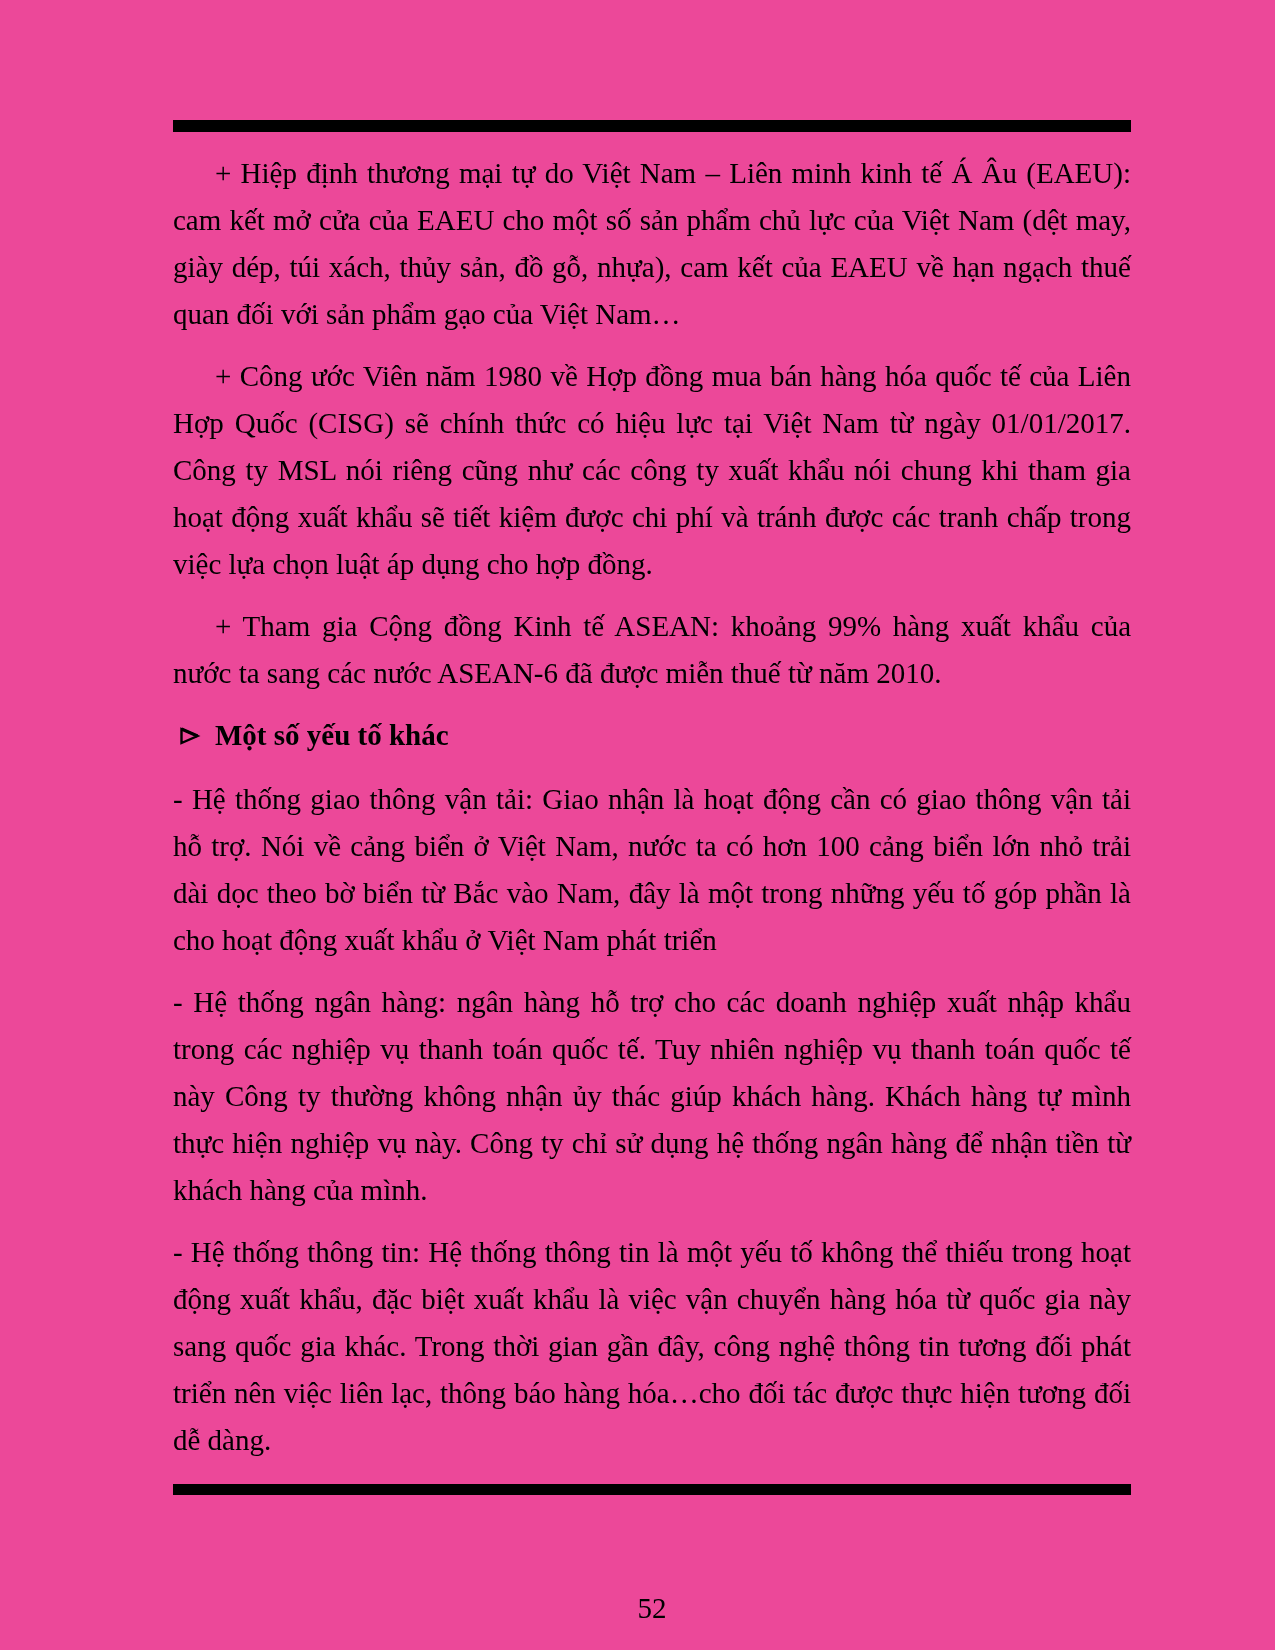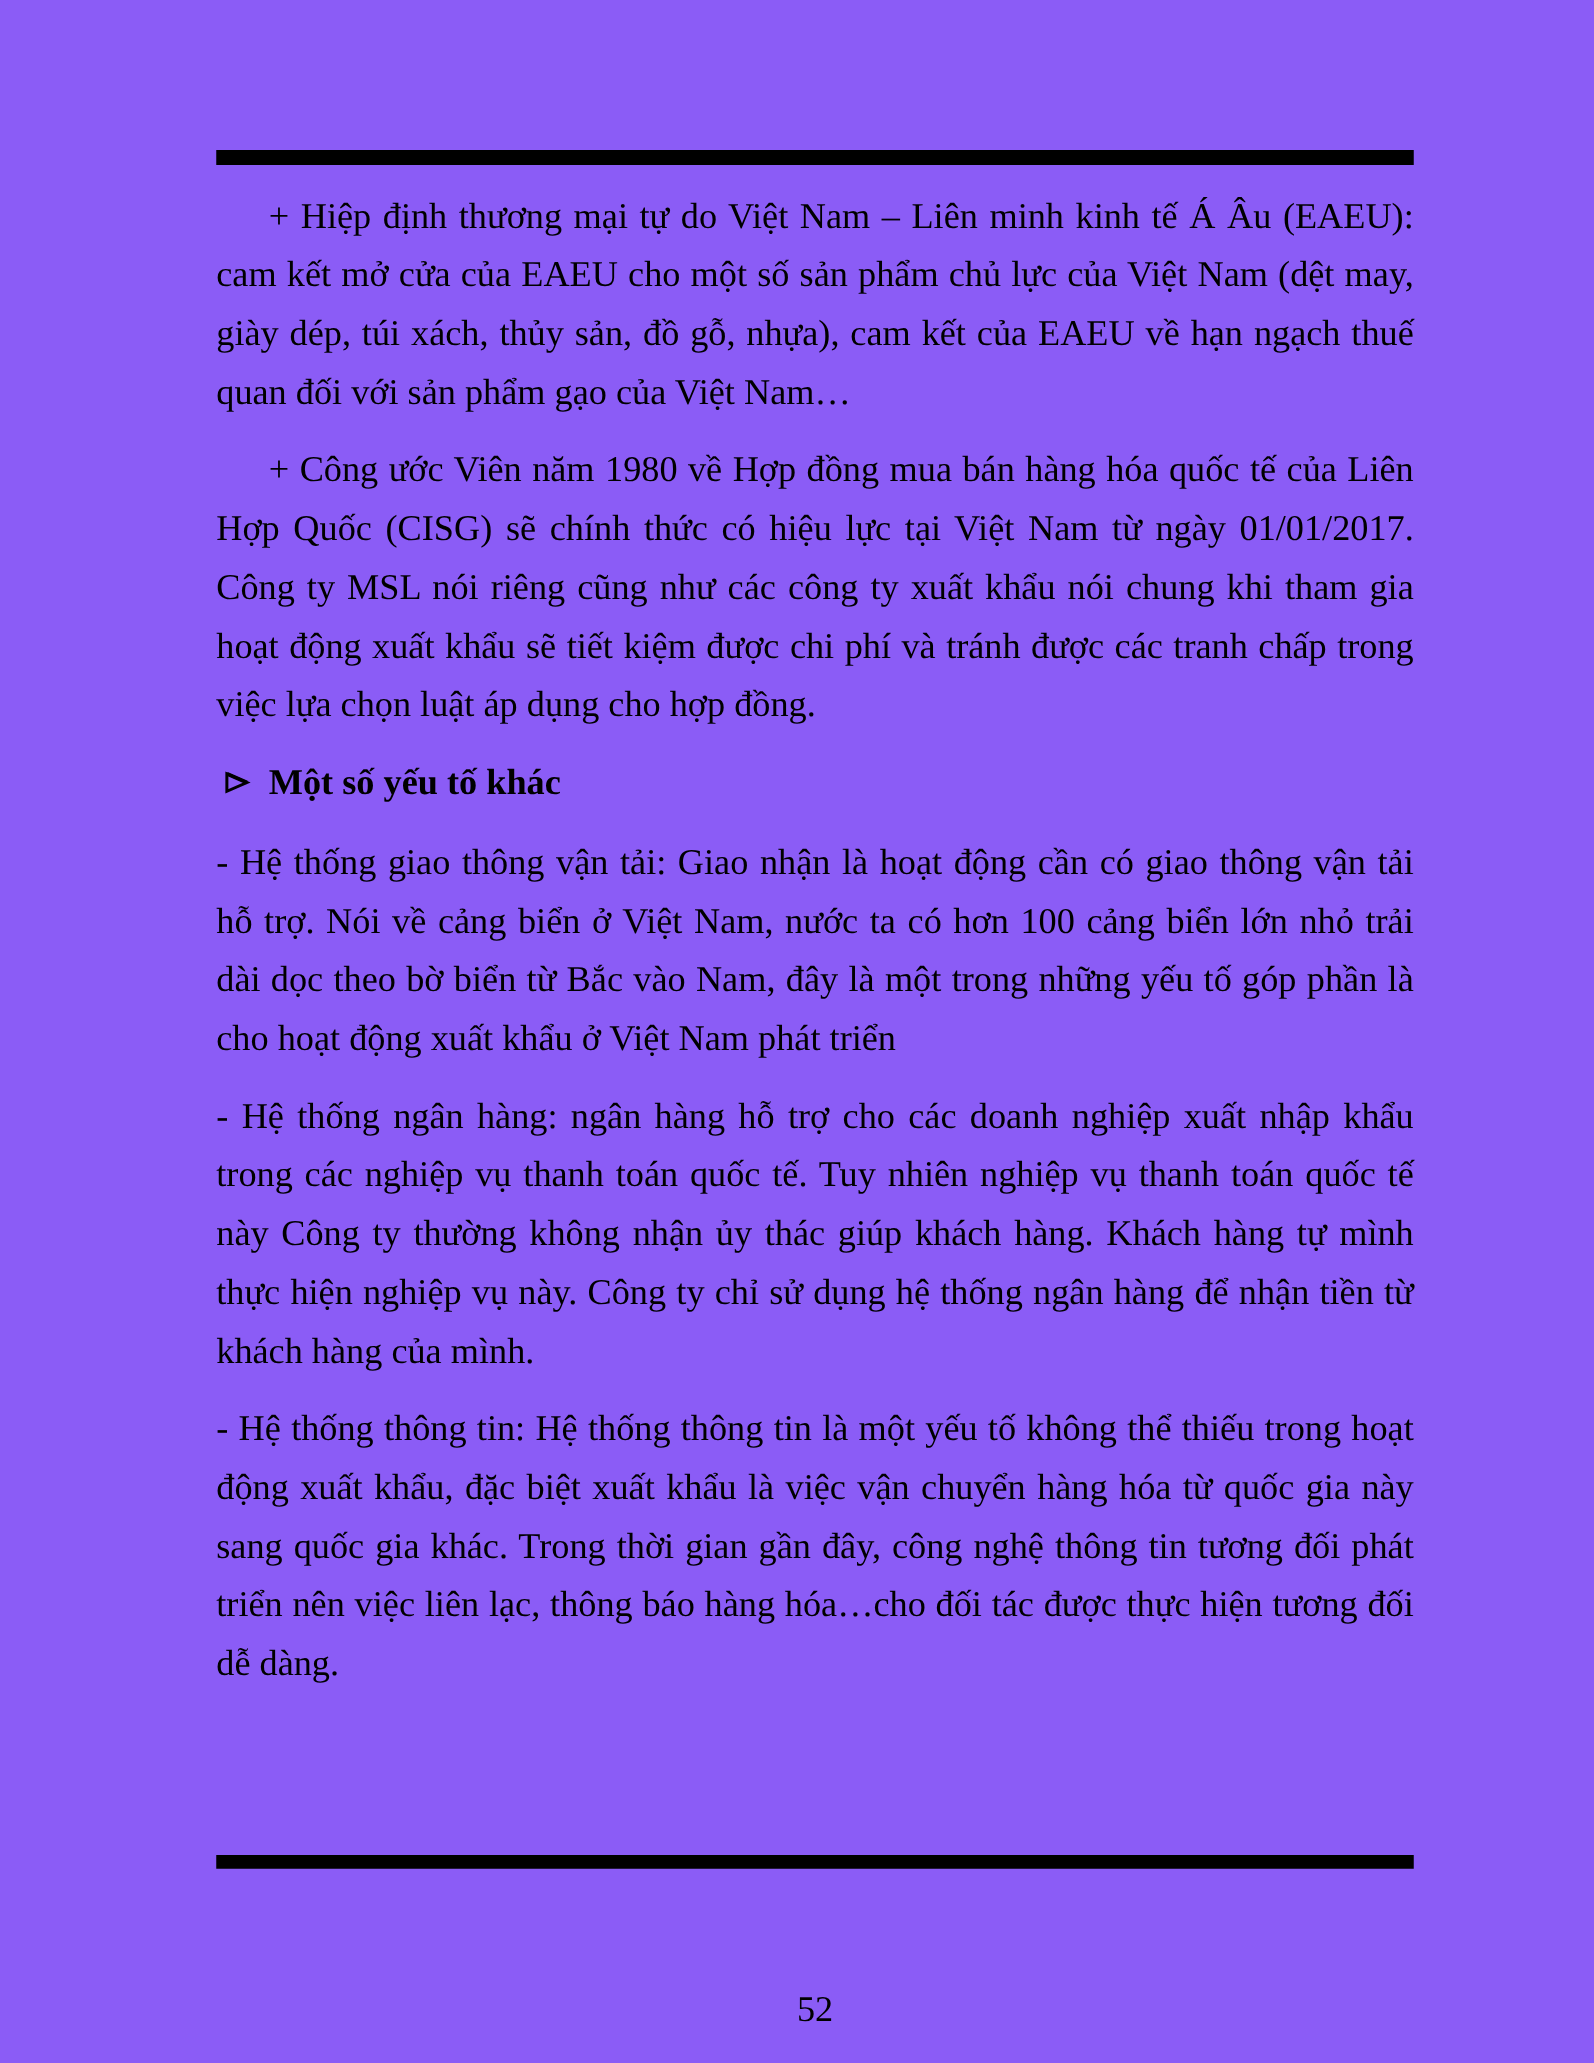--- a/index.html
+++ b/index.html
@@ -4,21 +4,21 @@
 <style>
   html, body {
     margin: 0;
     padding: 0;
     background: #ffffff;
   }
   .page {
     position: relative;
     width: 1275px;
     height: 1650px;
-    background: #8b5cf6;
+    background: #ec4899;
     color: #000000;
     font-family: "Liberation Serif", "DejaVu Serif", serif;
     overflow: hidden;
   }
   .rule {
     position: absolute;
     left: 173px;
     width: 958px;
     background: #000000;
   }
@@ -72,20 +72,21 @@
 <div class="page">
 
   <div class="rule rule-top"></div>
 
   <div class="content">
 
     <p class="para indent-first">+ Hiệp định thương mại tự do Việt Nam – Liên minh kinh tế Á Âu (EAEU): cam kết mở cửa của EAEU cho một số sản phẩm chủ lực của Việt Nam (dệt may, giày dép, túi xách, thủy sản, đồ gỗ, nhựa), cam kết của EAEU về hạn ngạch thuế quan đối với sản phẩm gạo của Việt Nam…</p>
 
     <p class="para indent-first">+ Công ước Viên năm 1980 về Hợp đồng mua bán hàng hóa quốc tế của Liên Hợp Quốc (CISG) sẽ chính thức có hiệu lực tại Việt Nam từ ngày 01/01/2017. Công ty MSL nói riêng cũng như các công ty xuất khẩu nói chung khi tham gia hoạt động xuất khẩu sẽ tiết kiệm được chi phí và tránh được các tranh chấp trong việc lựa chọn luật áp dụng cho hợp đồng.</p>
 
+    <p class="para indent-first">+ Tham gia Cộng đồng Kinh tế ASEAN: khoảng 99% hàng xuất khẩu của nước ta sang các nước ASEAN-6 đã được miễn thuế từ năm 2010.</p>
 
     <p class="heading">
       <span class="bullet"><svg width="23" height="22" viewBox="0 0 23 22" aria-hidden="true">
             <path d="M3.5 4 L19.5 11 L3.5 18 Z" fill="none" stroke="#000000" stroke-width="2.4" stroke-linejoin="miter"></path>
             <path d="M3.5 4 L19.5 11" stroke="#000000" stroke-width="3.2"></path>
           </svg></span><span>Một số yếu tố khác</span>
     </p>
 
     <p class="para">- Hệ thống giao thông vận tải: Giao nhận là hoạt động cần có giao thông vận tải hỗ trợ. Nói về cảng biển ở Việt Nam, nước ta có hơn 100 cảng biển lớn nhỏ trải dài dọc theo bờ biển từ Bắc vào Nam, đây là một trong những yếu tố góp phần là cho hoạt động xuất khẩu ở Việt Nam phát triển</p>
 

